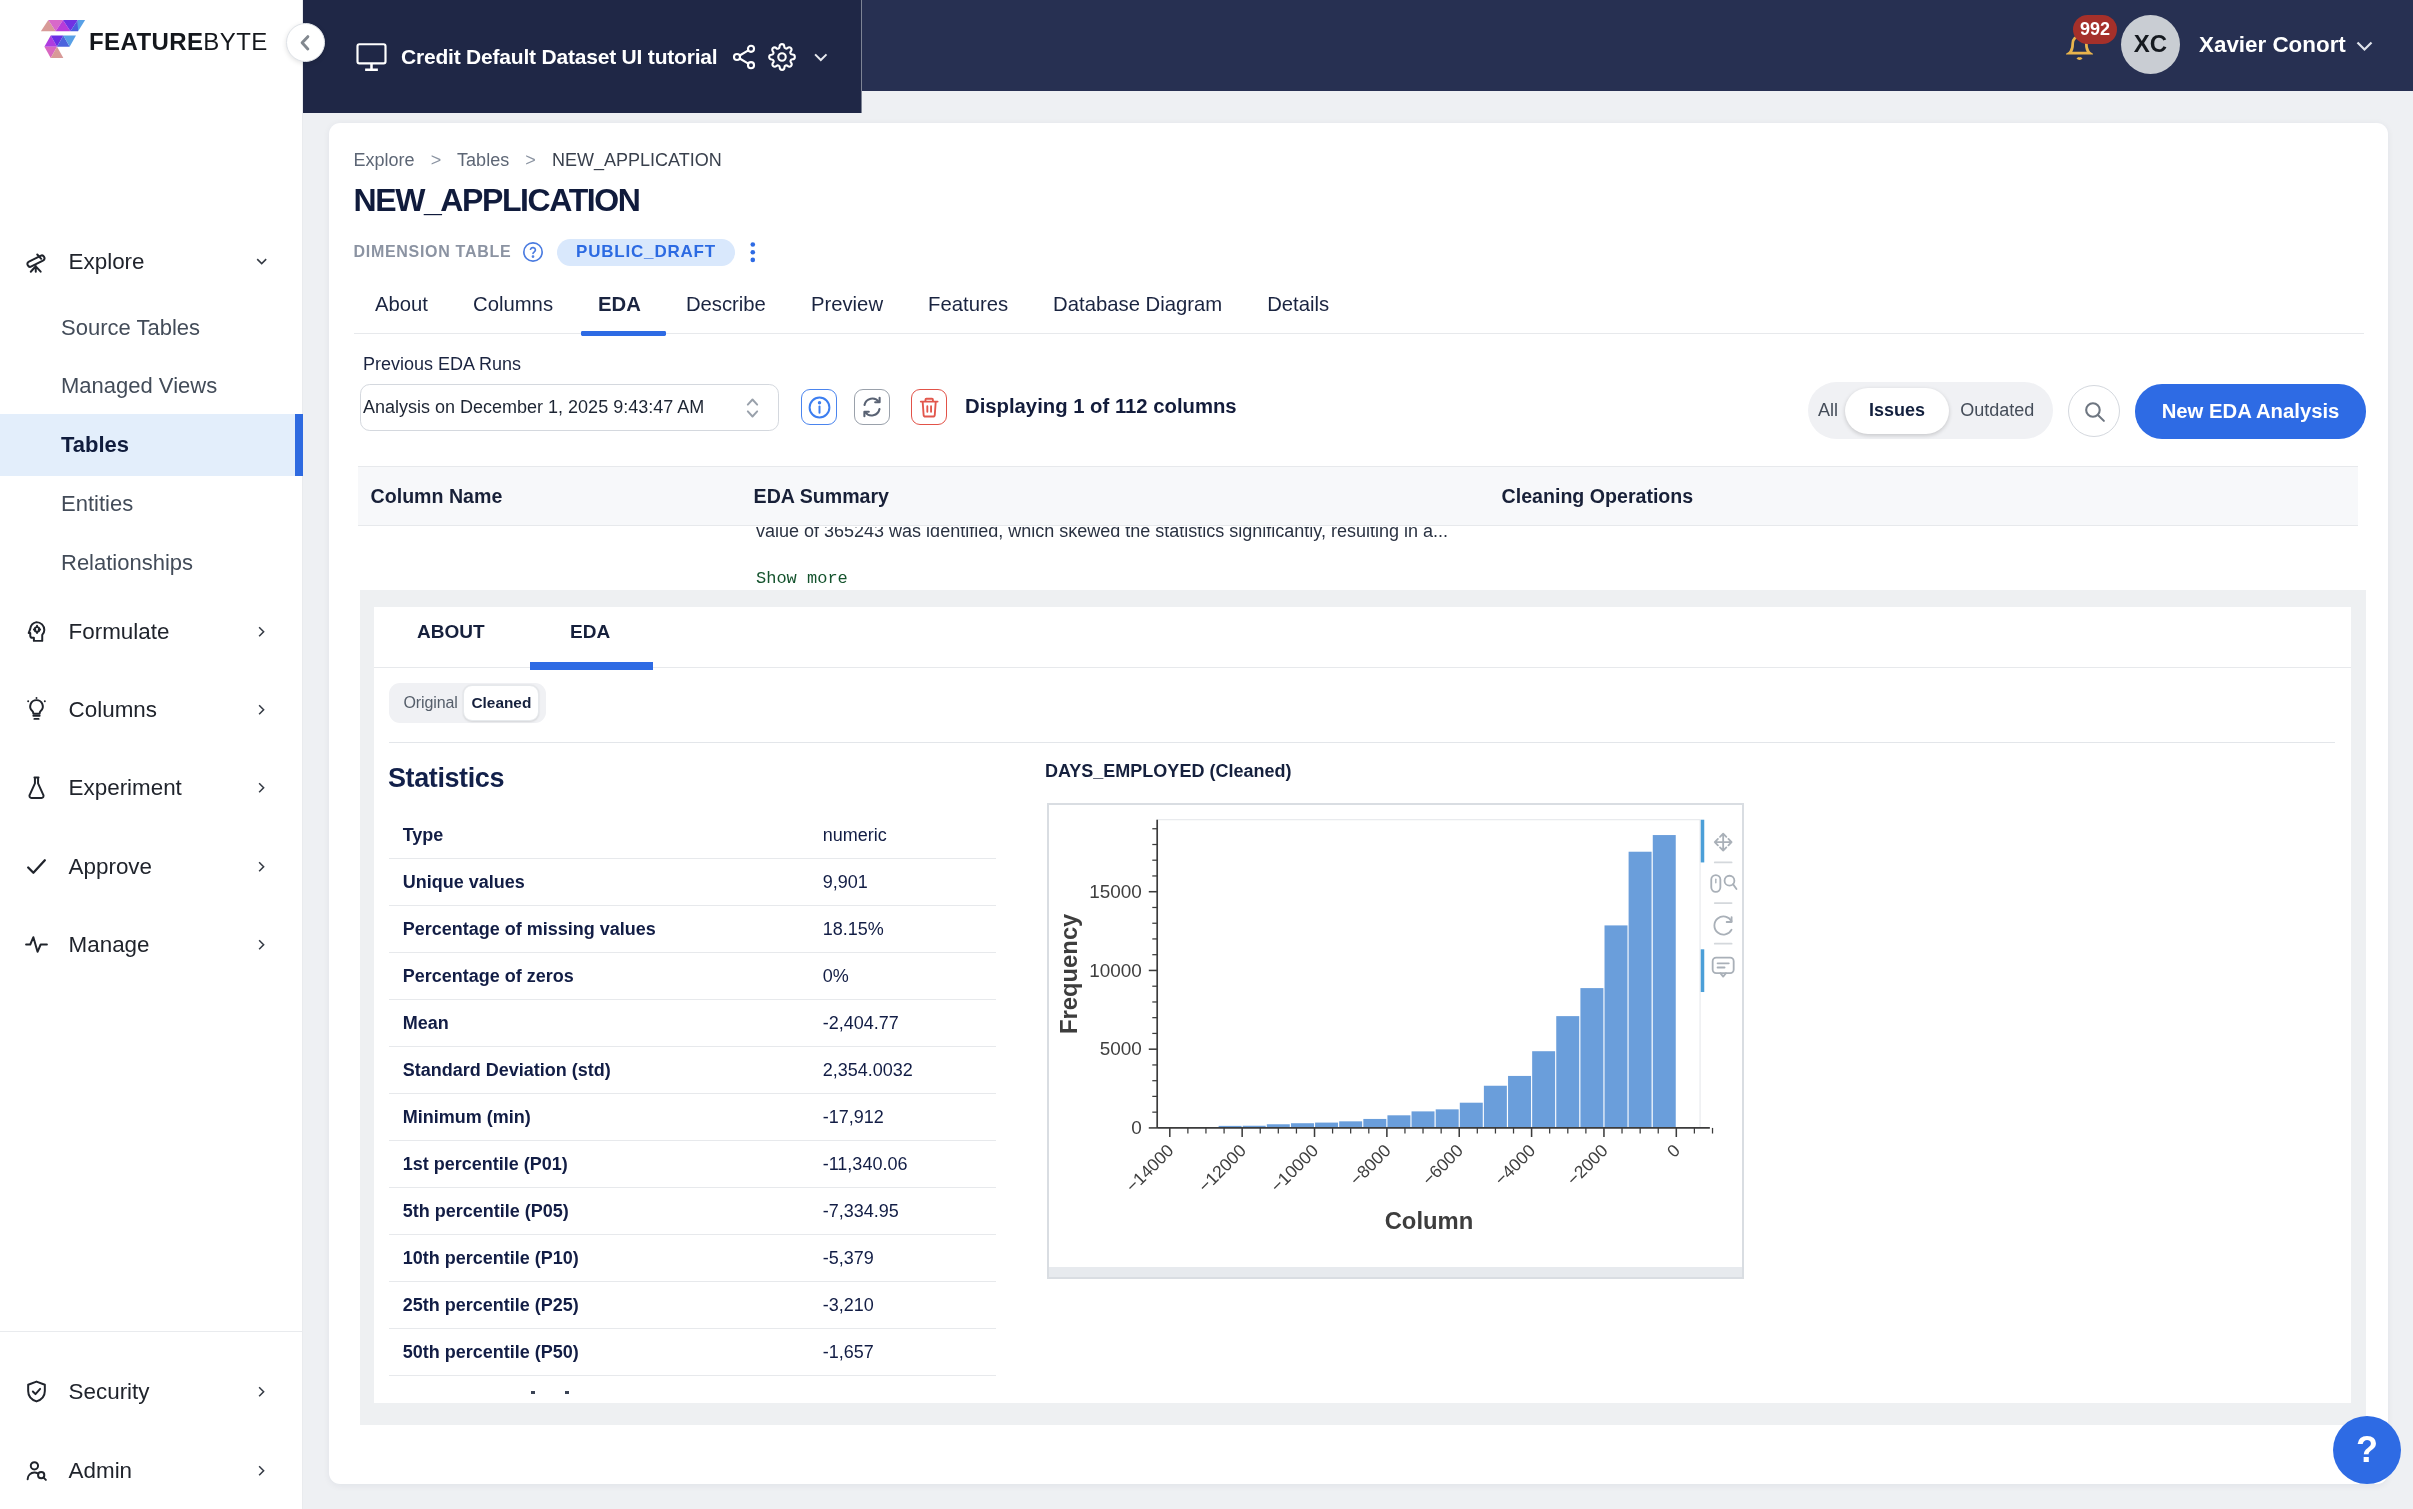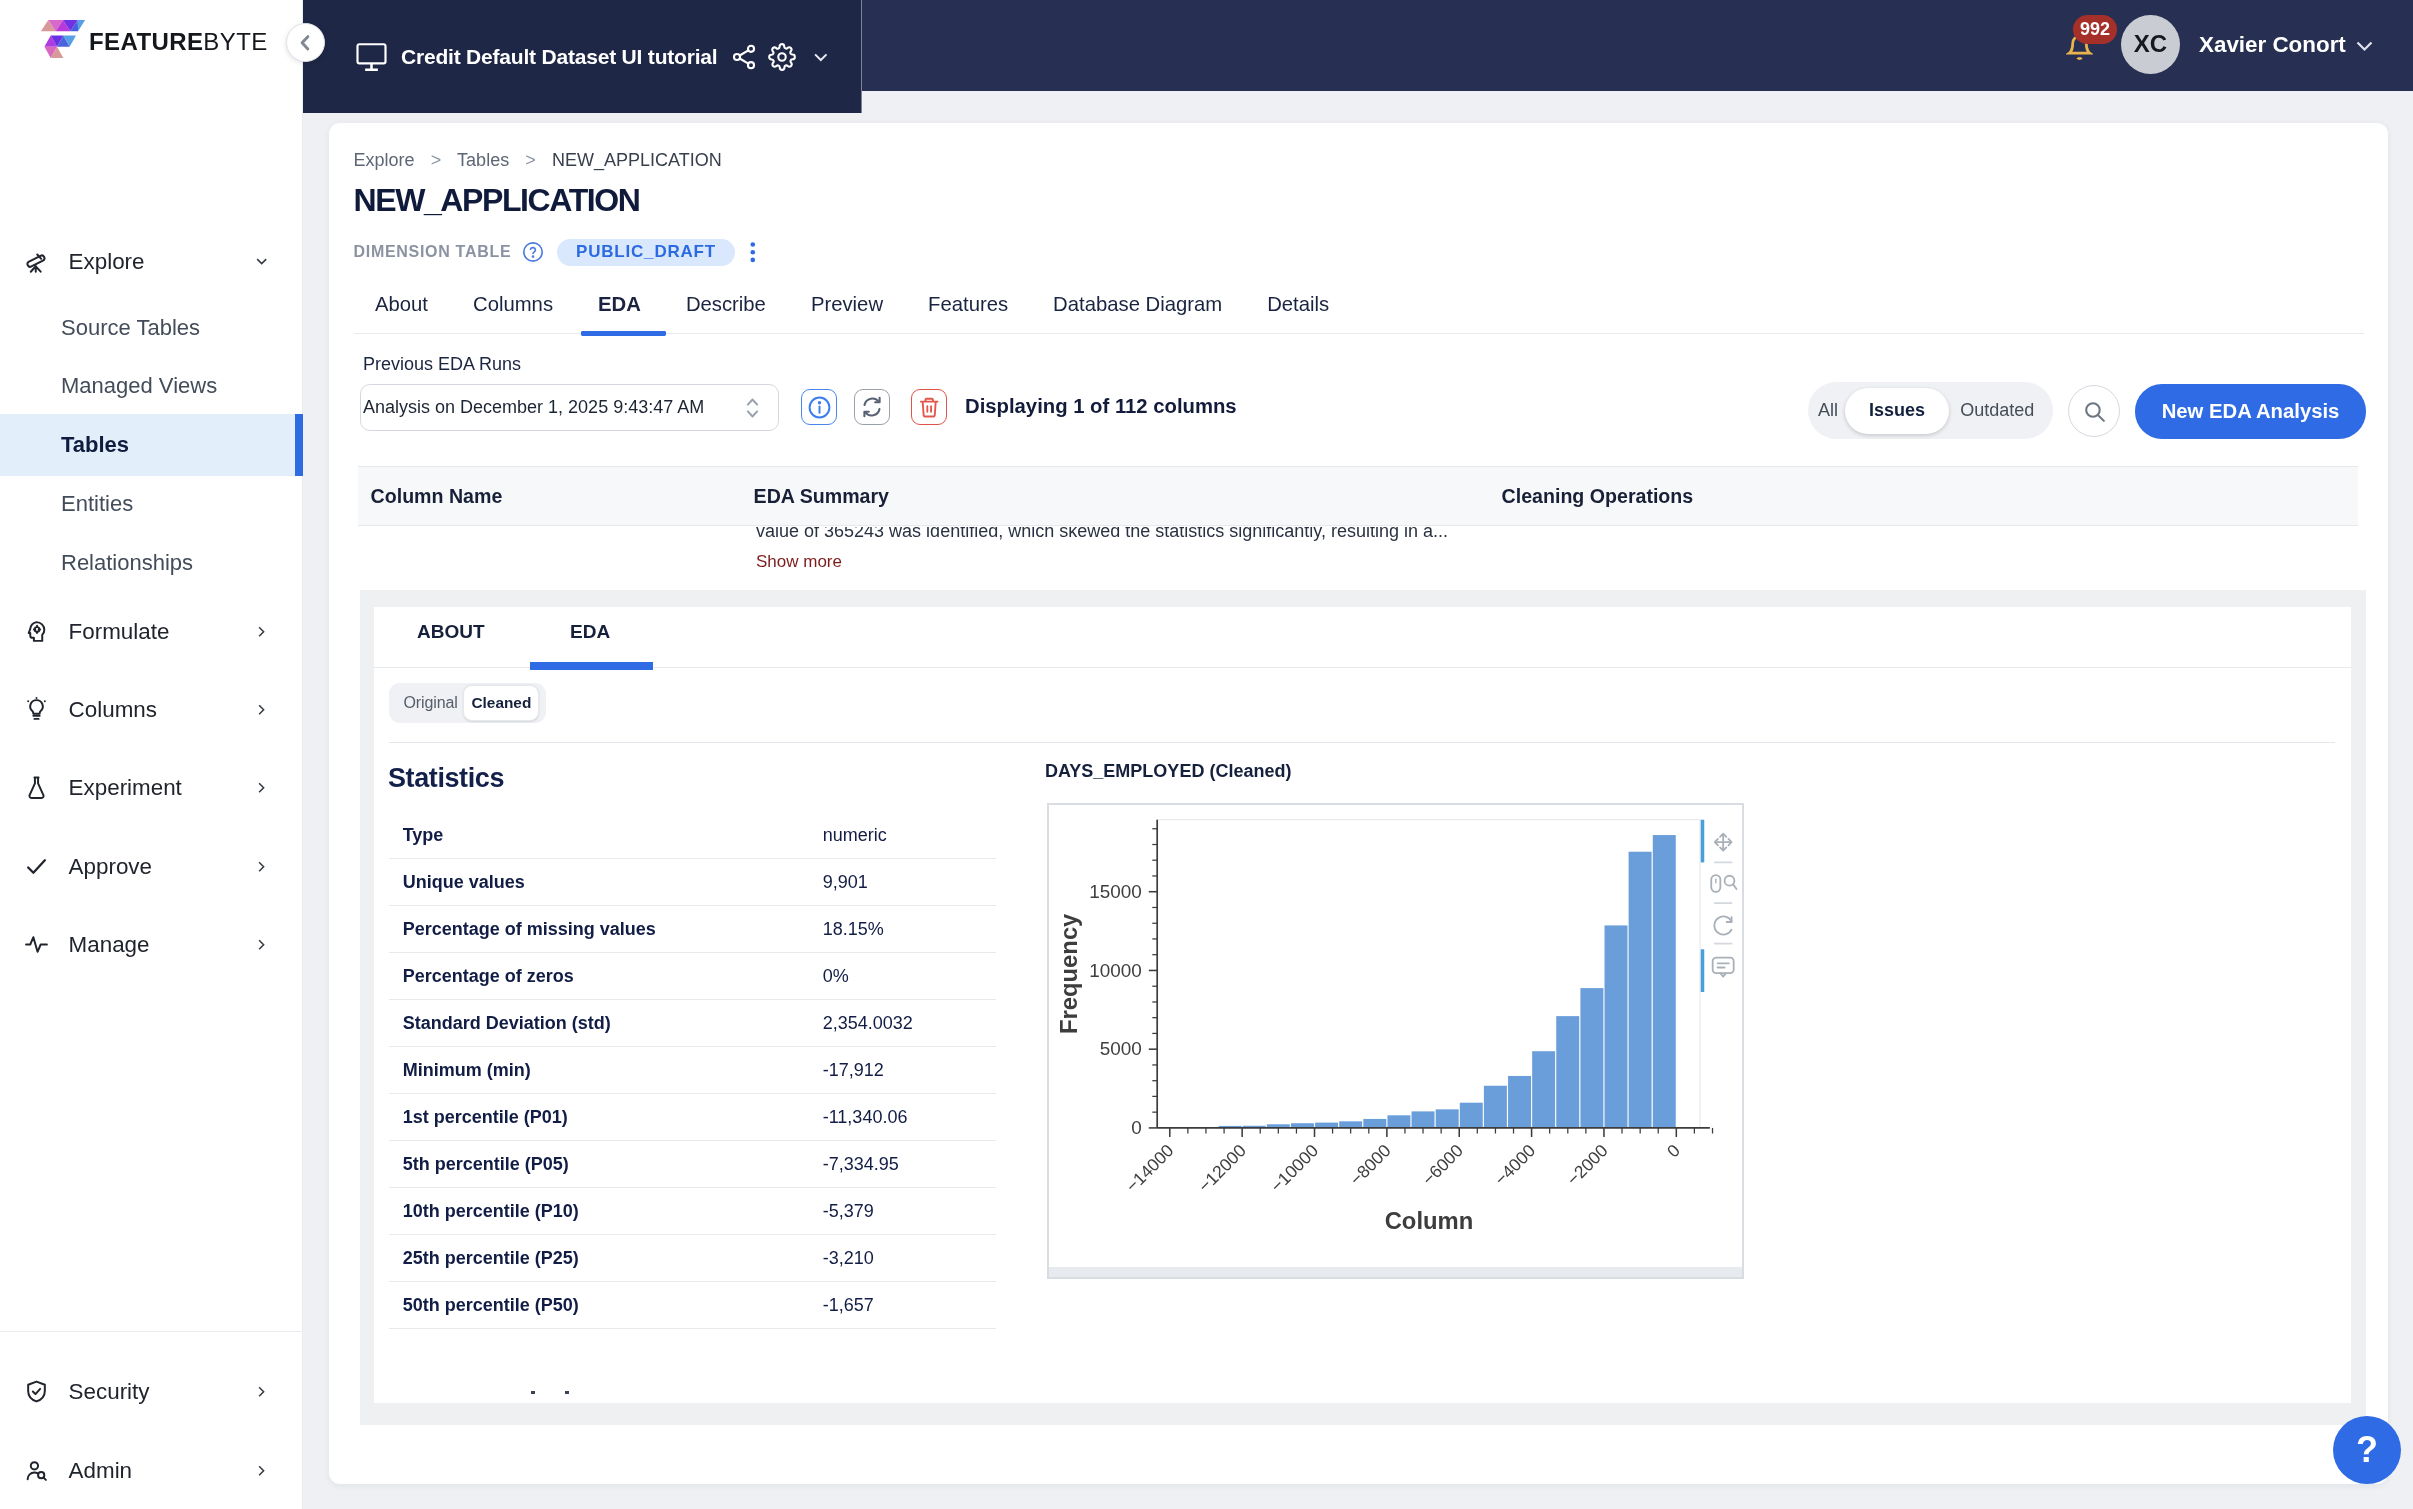--- a/index.html
+++ b/index.html
@@ -63,21 +63,21 @@
 #toggle3 .t-out { margin-left:11.2px; }
 #searchbtn { left:1739px; top:262px; width:52px; height:52px; border:1.4px solid #d4d8de; border-radius:50%; background:#fff; display:flex; align-items:center; justify-content:center; }
 #newbtn { left:1806px; top:261px; width:231px; height:55px; background:#2e6be4; border-radius:27px; color:#fff; font-size:20.3px; font-weight:bold; display:flex; align-items:center; justify-content:center; }
 
 
 #thead { left:29px; top:343px; width:2000px; height:60px; background:#f7f8fa; border-top:0.7px solid #e7e9ec; border-bottom:0.7px solid #e7e9ec; display:flex; align-items:center; font-size:19.6px; font-weight:bold; color:#182038; }
 #thead .c1 { margin-left:12.6px; width:383px; }
 #thead .c2 { width:748px; }
 #clippedrow { left:29px; top:404px; width:2000px; height:65px; background:#fff; overflow:hidden; }
 #clippedrow .sumtext { position:absolute; left:398px; top:-5.6px; font-size:18px; color:#2a3242; }
-#clippedrow .showmore { position:absolute; left:398px; top:25px; font-size:17px; color:#7f1d1d; }
+#clippedrow .showmore { position:absolute; left:398px; top:42px; font-size:17px; color:#14532d;font-family:Liberation Mono, monospace; }
 
 
 #graybelt { left:31px; top:467px; width:2006px; height:835px; background:#eef0f2; }
 #panel { left:45px; top:484px; width:1977px; height:796px; background:#fff; overflow:hidden; }
 #ptabs { position:absolute; left:43px; top:14px; font-size:19px; font-weight:bold; color:#16203c; }
 #ptab2 { position:absolute; left:196px; top:14px; font-size:19px; font-weight:bold; color:#16203c; }
 #pline { position:absolute; left:0; top:60px; width:1977px; height:1.4px; background:#e7e9ec; }
 #pactive { position:absolute; left:156px; top:55px; width:123px; height:8.4px; background:#2e6be4; }
 #ptoggle { position:absolute; left:15.4px; top:76px; width:157px; height:40px; background:#f0f1f4; border-radius:11px; display:flex; align-items:center; font-size:16px; color:#555e6a; }
 #ptoggle .orig { margin-left:14px; letter-spacing:-0.1px; }
@@ -351,20 +351,24 @@
           <span class="sl">Unique values</span>
           <span>9,901</span>
         </div>
       <div class="srow">
           <span class="sl">Percentage of missing values</span>
           <span>18.15%</span>
         </div>
       <div class="srow">
           <span class="sl">Percentage of zeros</span>
           <span>0%</span>
+        </div>
+      <div class="srow">
+          <span class="sl">Mean</span>
+          <span>-2,404.77</span>
         </div>
       <div class="srow">
           <span class="sl">Standard Deviation (std)</span>
           <span>2,354.0032</span>
         </div>
       <div class="srow">
           <span class="sl">Minimum (min)</span>
           <span>-17,912</span>
         </div>
       <div class="srow">

